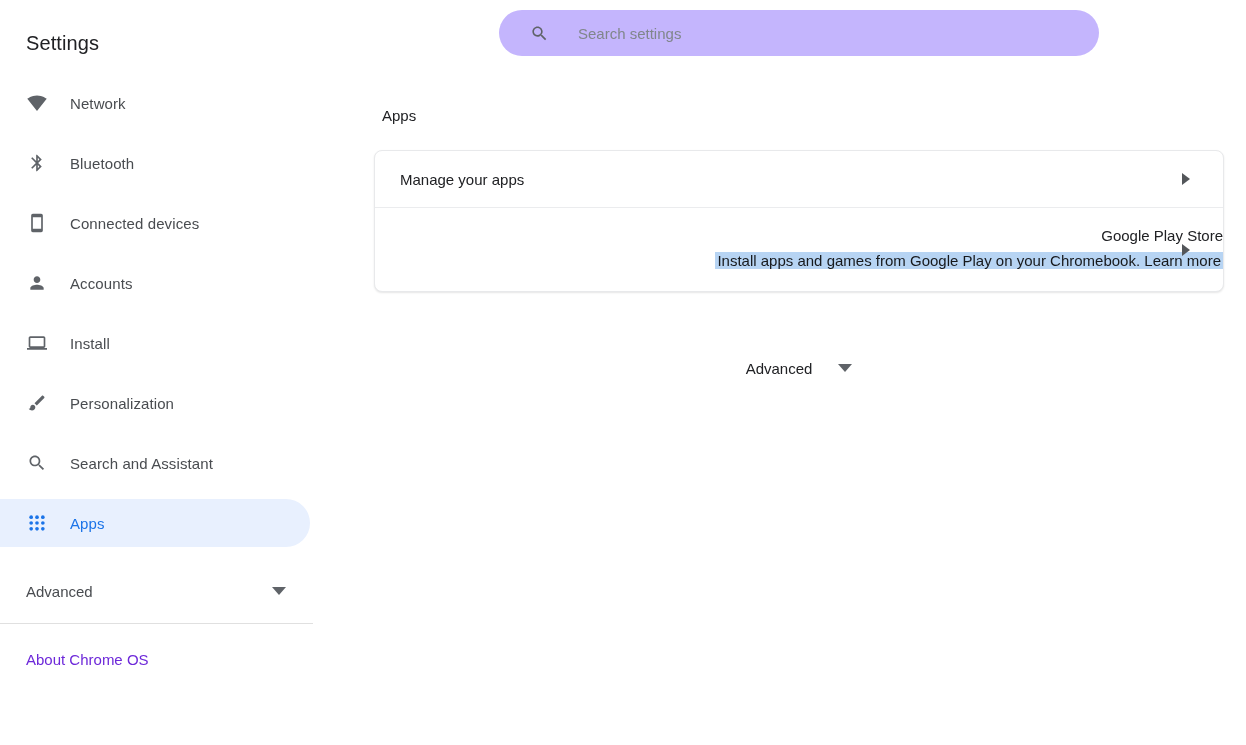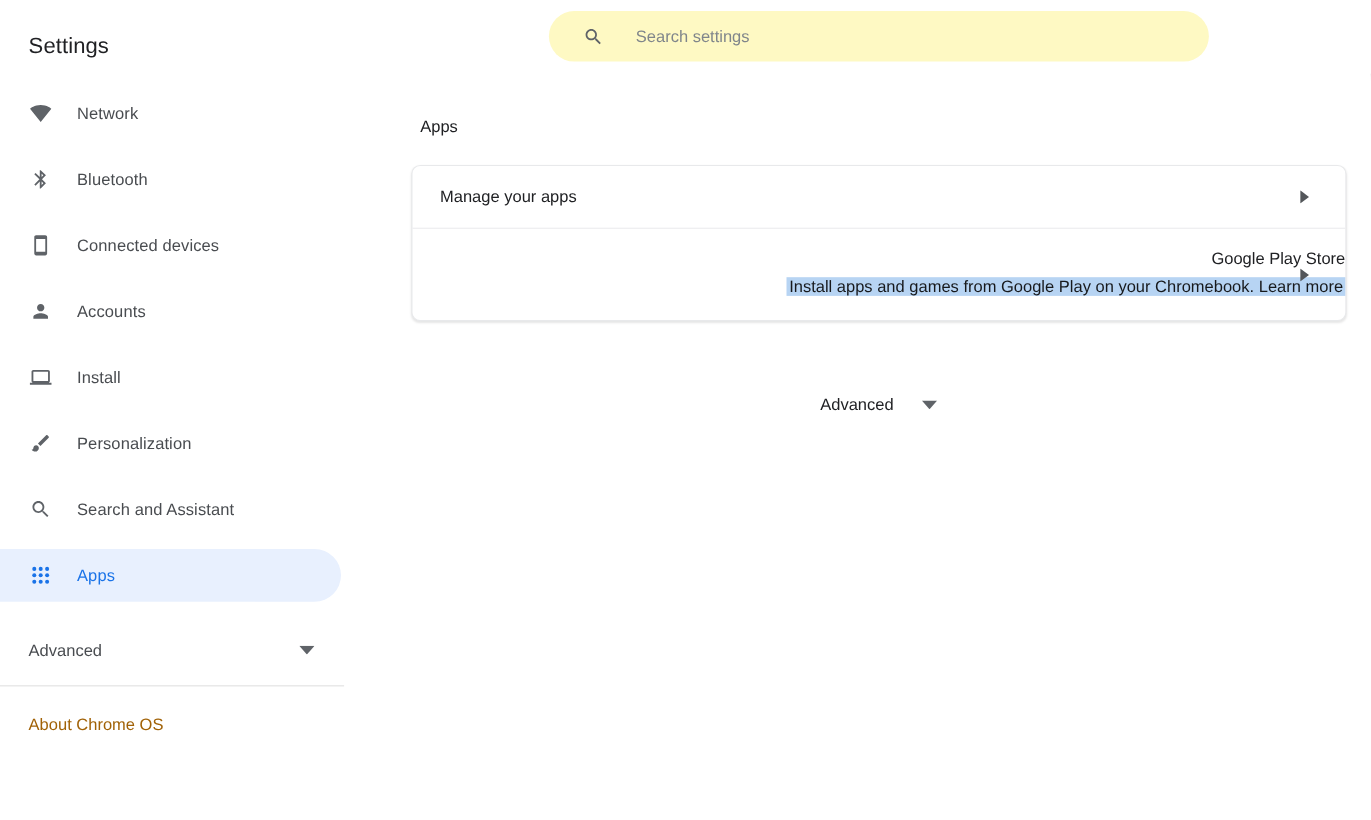--- a/index.html
+++ b/index.html
@@ -8,21 +8,21 @@
     position:relative; width:1246px; height:745px; overflow:hidden;
     background:#fff; font-family:"Liberation Sans","DejaVu Sans",sans-serif;
     color:#202124; -webkit-font-smoothing:antialiased;
   }
 
   
   .header { position:absolute; top:0; left:0; width:100%; height:86px; background:#fff; z-index:2;text-decoration:underline; }
   .header-title { position:absolute; left:26px; top:50%; transform:translateY(-50%); font-size:20px; color:#202124; letter-spacing:.1px; }
   .search-bar {
     position:absolute; left:499px; top:10px; width:600px; height:46px;
-    background:#fef9c3; border-radius:23px; display:flex; align-items:center;
+    background:#c4b5fd; border-radius:23px; display:flex; align-items:center;
   }
   .search-icon { margin-left:31px; width:19px; height:19px; display:flex; }
   .search-icon svg { fill:#5f6368; }
   .search-input {
     border:none; outline:none; background:transparent; margin-left:29px;
     font-size:15px; color:#202124; width:500px; font-family:inherit;
   }
   .search-input::placeholder { color:#80868b; opacity:1; }
   .header-shadow {
     position:absolute; top:67px; left:0; width:100%; height:7px; z-index:1;
@@ -39,21 +39,21 @@
   .nav-icon svg { fill:#5f6368; }
   .nav-label { margin-left:23px; font-size:15px; color:#494c50; letter-spacing:.1px; }
   .nav-item.selected { background:#e8f0fe; }
   .nav-item.selected .nav-label { color:#1a73e8; }
   .nav-item.selected .nav-icon svg { fill:#1a73e8; }
 
   .sidebar-advanced { height:64px; width:313px; display:flex; align-items:center; cursor:pointer; }
   .sidebar-advanced .adv-label { margin-left:26px; font-size:15px; color:#494c50; flex:1; }
   .caret-down { margin-right:27px; display:flex; }
   .sidebar-divider { border-top:1px solid #e0e0e0; width:313px; }
-  .sidebar-about { padding:27px 0 0 26px; font-size:15px; color:#a16207; cursor:pointer; }
+  .sidebar-about { padding:27px 0 0 26px; font-size:15px; color:#6d28d9; cursor:pointer; }
 
   
   .main { position:absolute; left:313px; top:67px; right:0; bottom:0; background:#fff; }
   .section-title { margin:41px 0 0 69px; font-size:15px; line-height:16px; color:#202124; }
   .card {
     margin:26px 22px 0 61px; background:#fff; border:1px solid #e8e9eb; border-radius:8px;
     box-shadow:0 1px 2px rgba(0,0,0,.10);
   }
   .card-row { position:relative; cursor:pointer;text-align:right; }
   .row-single { height:56px; display:flex; align-items:center; padding-left:25px; }

